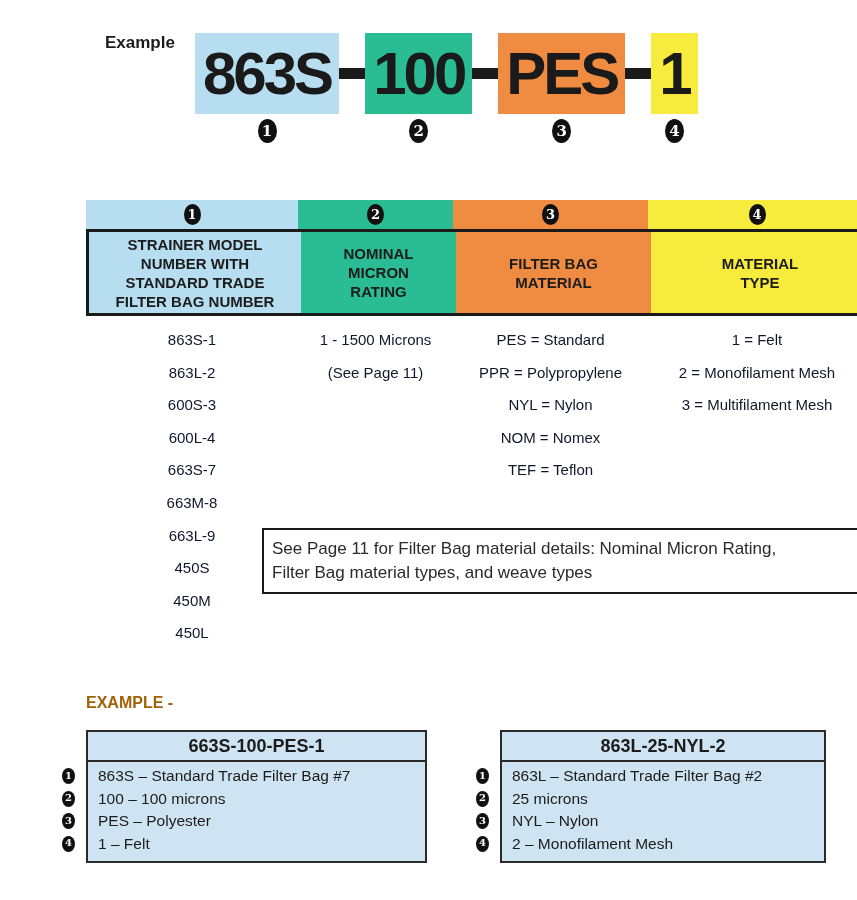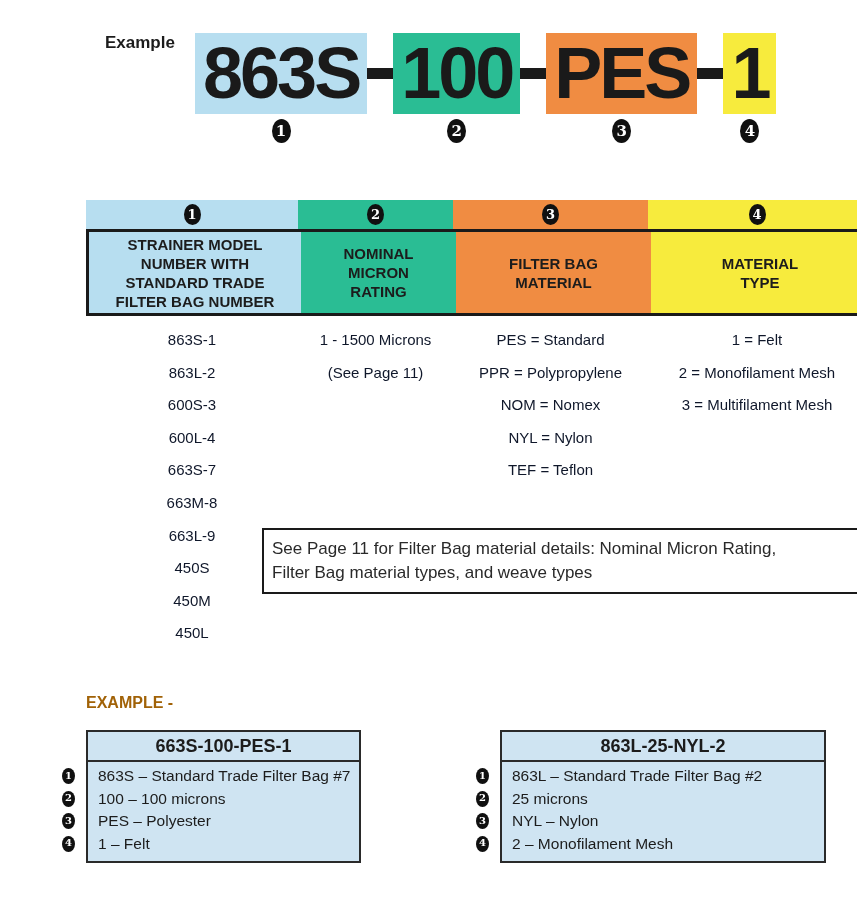--- a/index.html
+++ b/index.html
@@ -8,21 +8,21 @@
     position:relative; width:857px; height:900px; background:#ffffff;
     font-family:"Liberation Sans", sans-serif; color:#222; overflow:hidden;margin-left:48px;
   }
 
   
   .example-label { position:absolute; left:57px; top:33px; font-size:17px; font-weight:bold; color:#1c1c1c; }
   .code-row { position:absolute; left:147px; top:33px; display:flex; align-items:flex-start; }
   .code-seg { display:flex; flex-direction:column; align-items:center; }
   .code-box {
     height:81px; display:flex; align-items:center; justify-content:center;
-    padding:0 8px; font-size:72px; font-weight:bold; letter-spacing:-3px;
+    padding:0 8px; font-size:60px; font-weight:bold; letter-spacing:-3px;
     color:#1a1a1a; line-height:81px;
   }
   .code-dash { height:81px; display:flex; align-items:center; }
   .dash-bar { display:block; width:26px; height:11px; background:#1a1a1a; }
   .code-seg .badge-lg { margin-top:5px; }
 
   
   .badge {
     display:inline-flex; align-items:center; justify-content:center;
     background:#101010; color:#fff; border-radius:50%;
@@ -47,21 +47,21 @@
   
   .note-box {
     position:absolute; left:214px; top:528px; width:612px;
     border:2px solid #1a1a1a; background:#fff; padding:7px 8px;
     font-size:17px; line-height:24px; color:#2a2a2a;
   }
 
   
   .examples-label { position:absolute; left:38px; top:694px; font-size:16px; font-weight:bold; color:#a16207; }
   .ex-box {
-    position:absolute; top:730px; width:275px; border:2px solid #2a2a2a; background:#cfe4f2;
+    position:absolute; top:730px; width:341px; border:2px solid #2a2a2a; background:#cfe4f2;
   }
   .ex-box-0 { left:38px; }
   .ex-box-1 { left:452px; width:326px; }
   .ex-title {
     text-align:center; font-size:18px; font-weight:bold; line-height:28px;
     border-bottom:2px solid #2a2a2a; color:#1c1c1c;
   }
   .ex-body { padding:3px 8px 6px 10px; }
   .ex-row { position:relative; font-size:15.5px; line-height:22.5px; color:#1c1c1c; white-space:nowrap; }
   .ex-row .badge-sm { position:absolute; left:-36px; top:3px; }
@@ -140,22 +140,22 @@
         <div class="list-item">450M</div>
         <div class="list-item">450L</div>
       </div>
       <div class="list-col">
         <div class="list-item">1 - 1500 Microns</div>
         <div class="list-item">(See Page 11)</div>
       </div>
       <div class="list-col">
         <div class="list-item">PES = Standard</div>
         <div class="list-item">PPR = Polypropylene</div>
+        <div class="list-item">NYL = Nylon</div>
         <div class="list-item">NOM = Nomex</div>
-        <div class="list-item">NYL = Nylon</div>
         <div class="list-item">TEF = Teflon</div>
       </div>
       <div class="list-col">
         <div class="list-item">1 = Felt</div>
         <div class="list-item">2 = Monofilament Mesh</div>
         <div class="list-item">3 = Multifilament Mesh</div>
       </div>
     </div>
 
   <div class="note-box">

